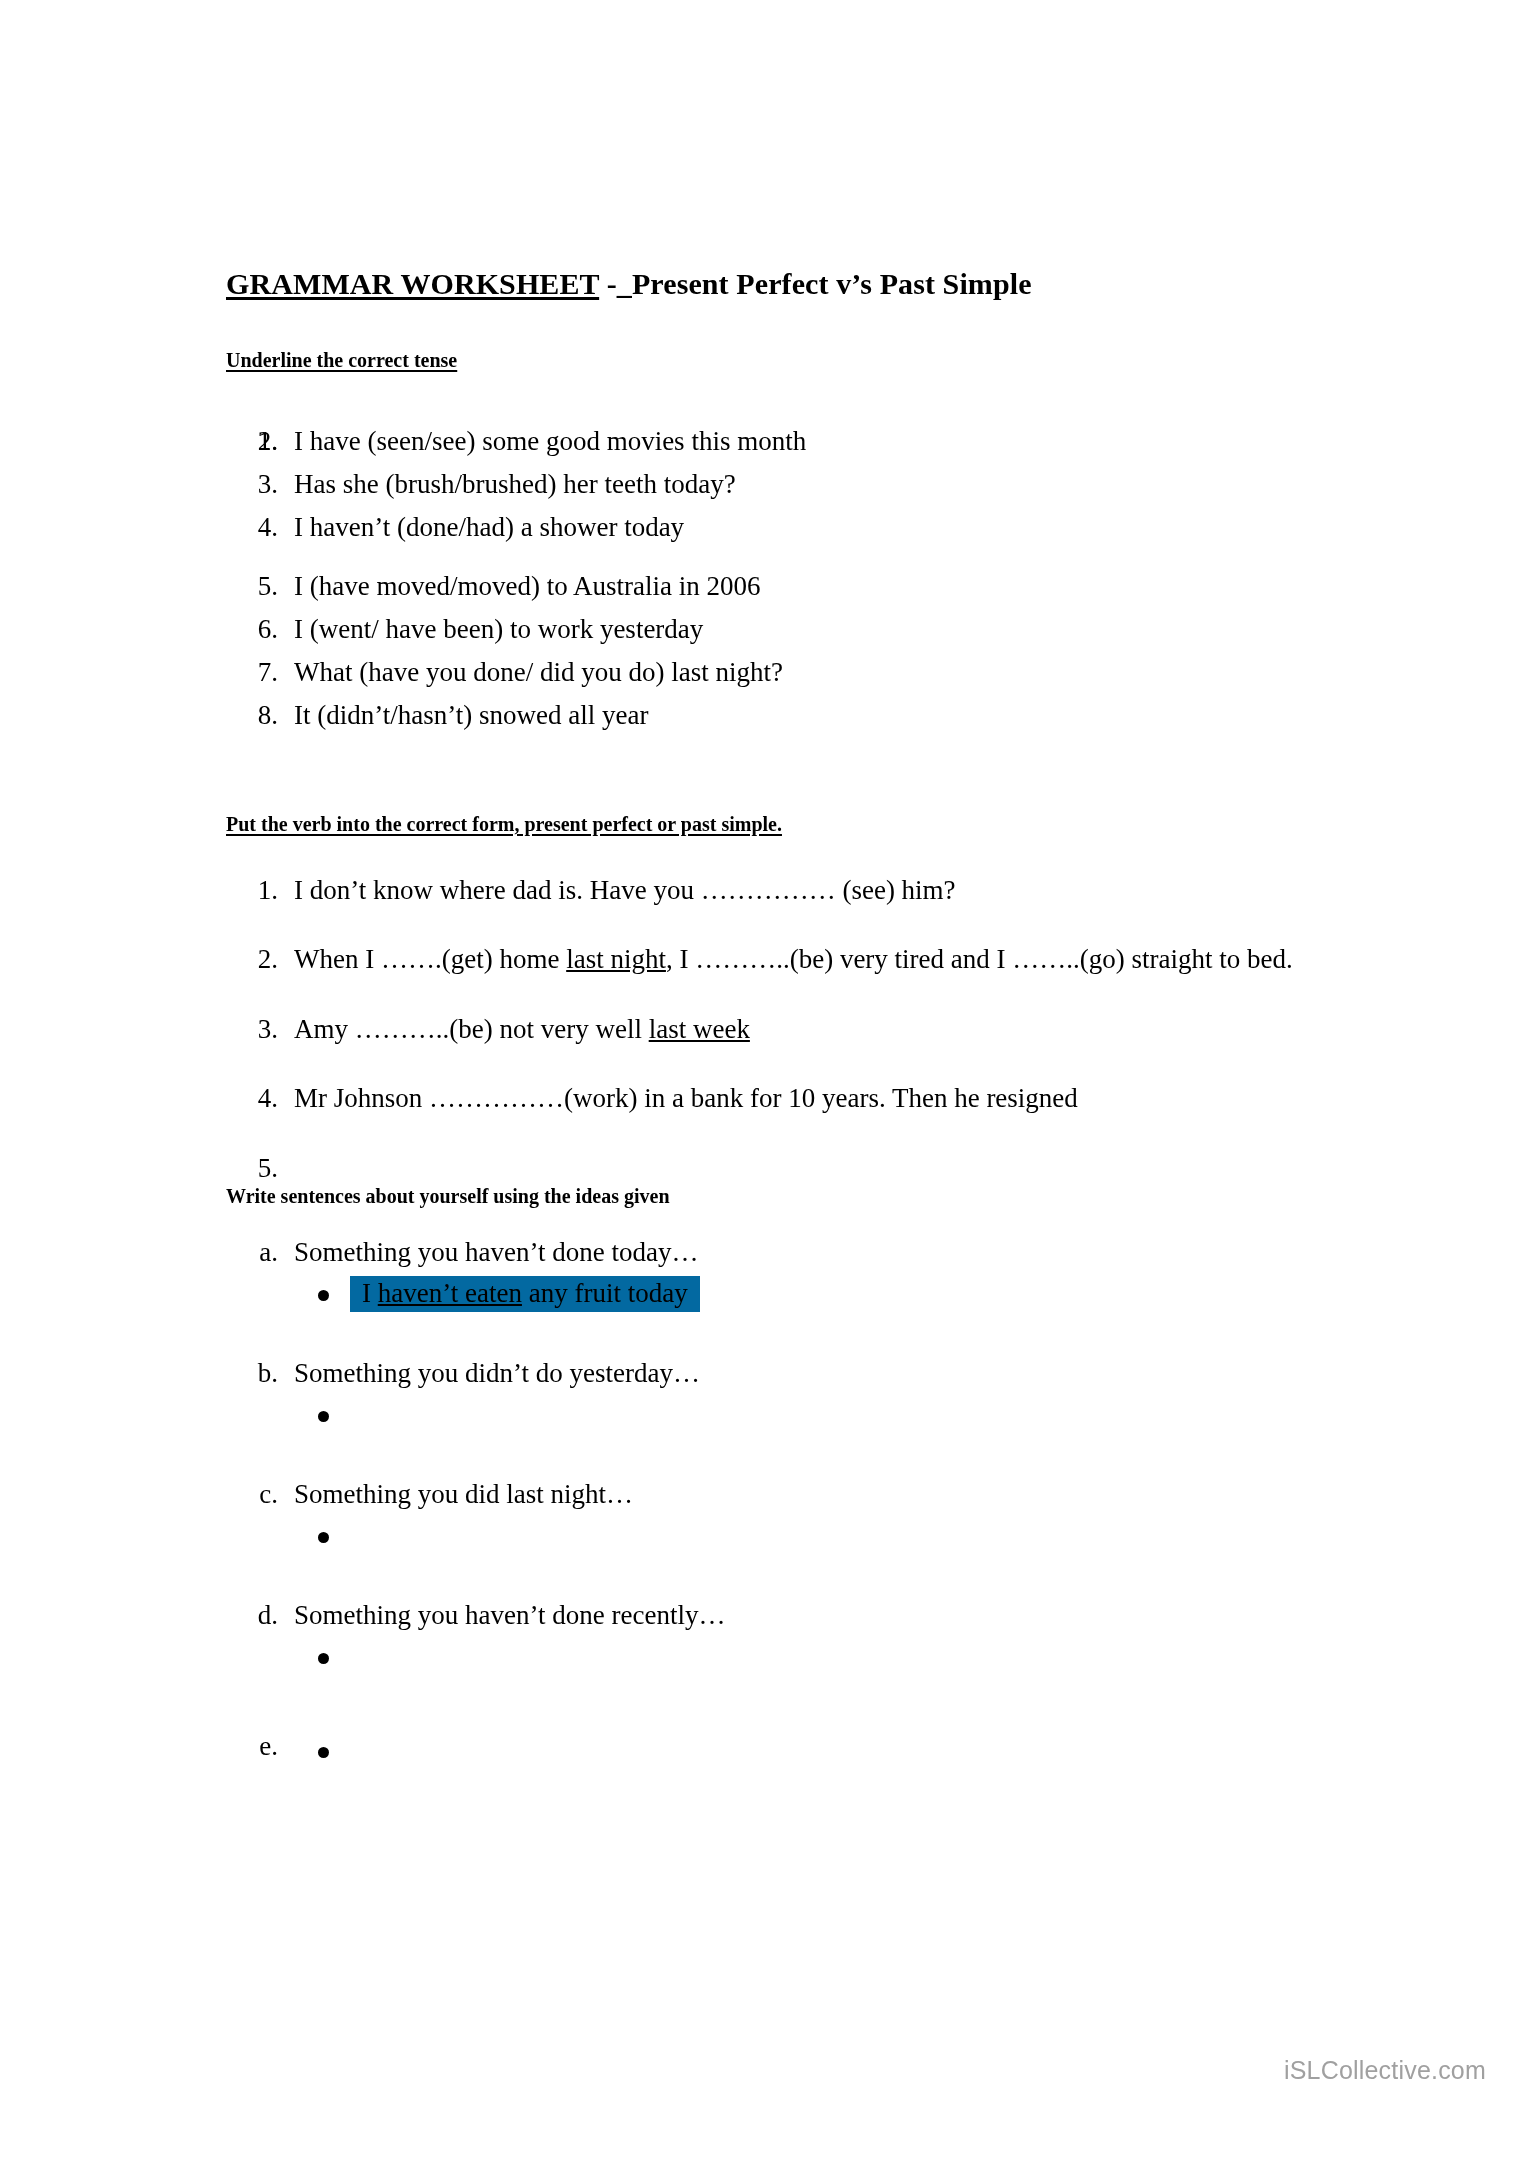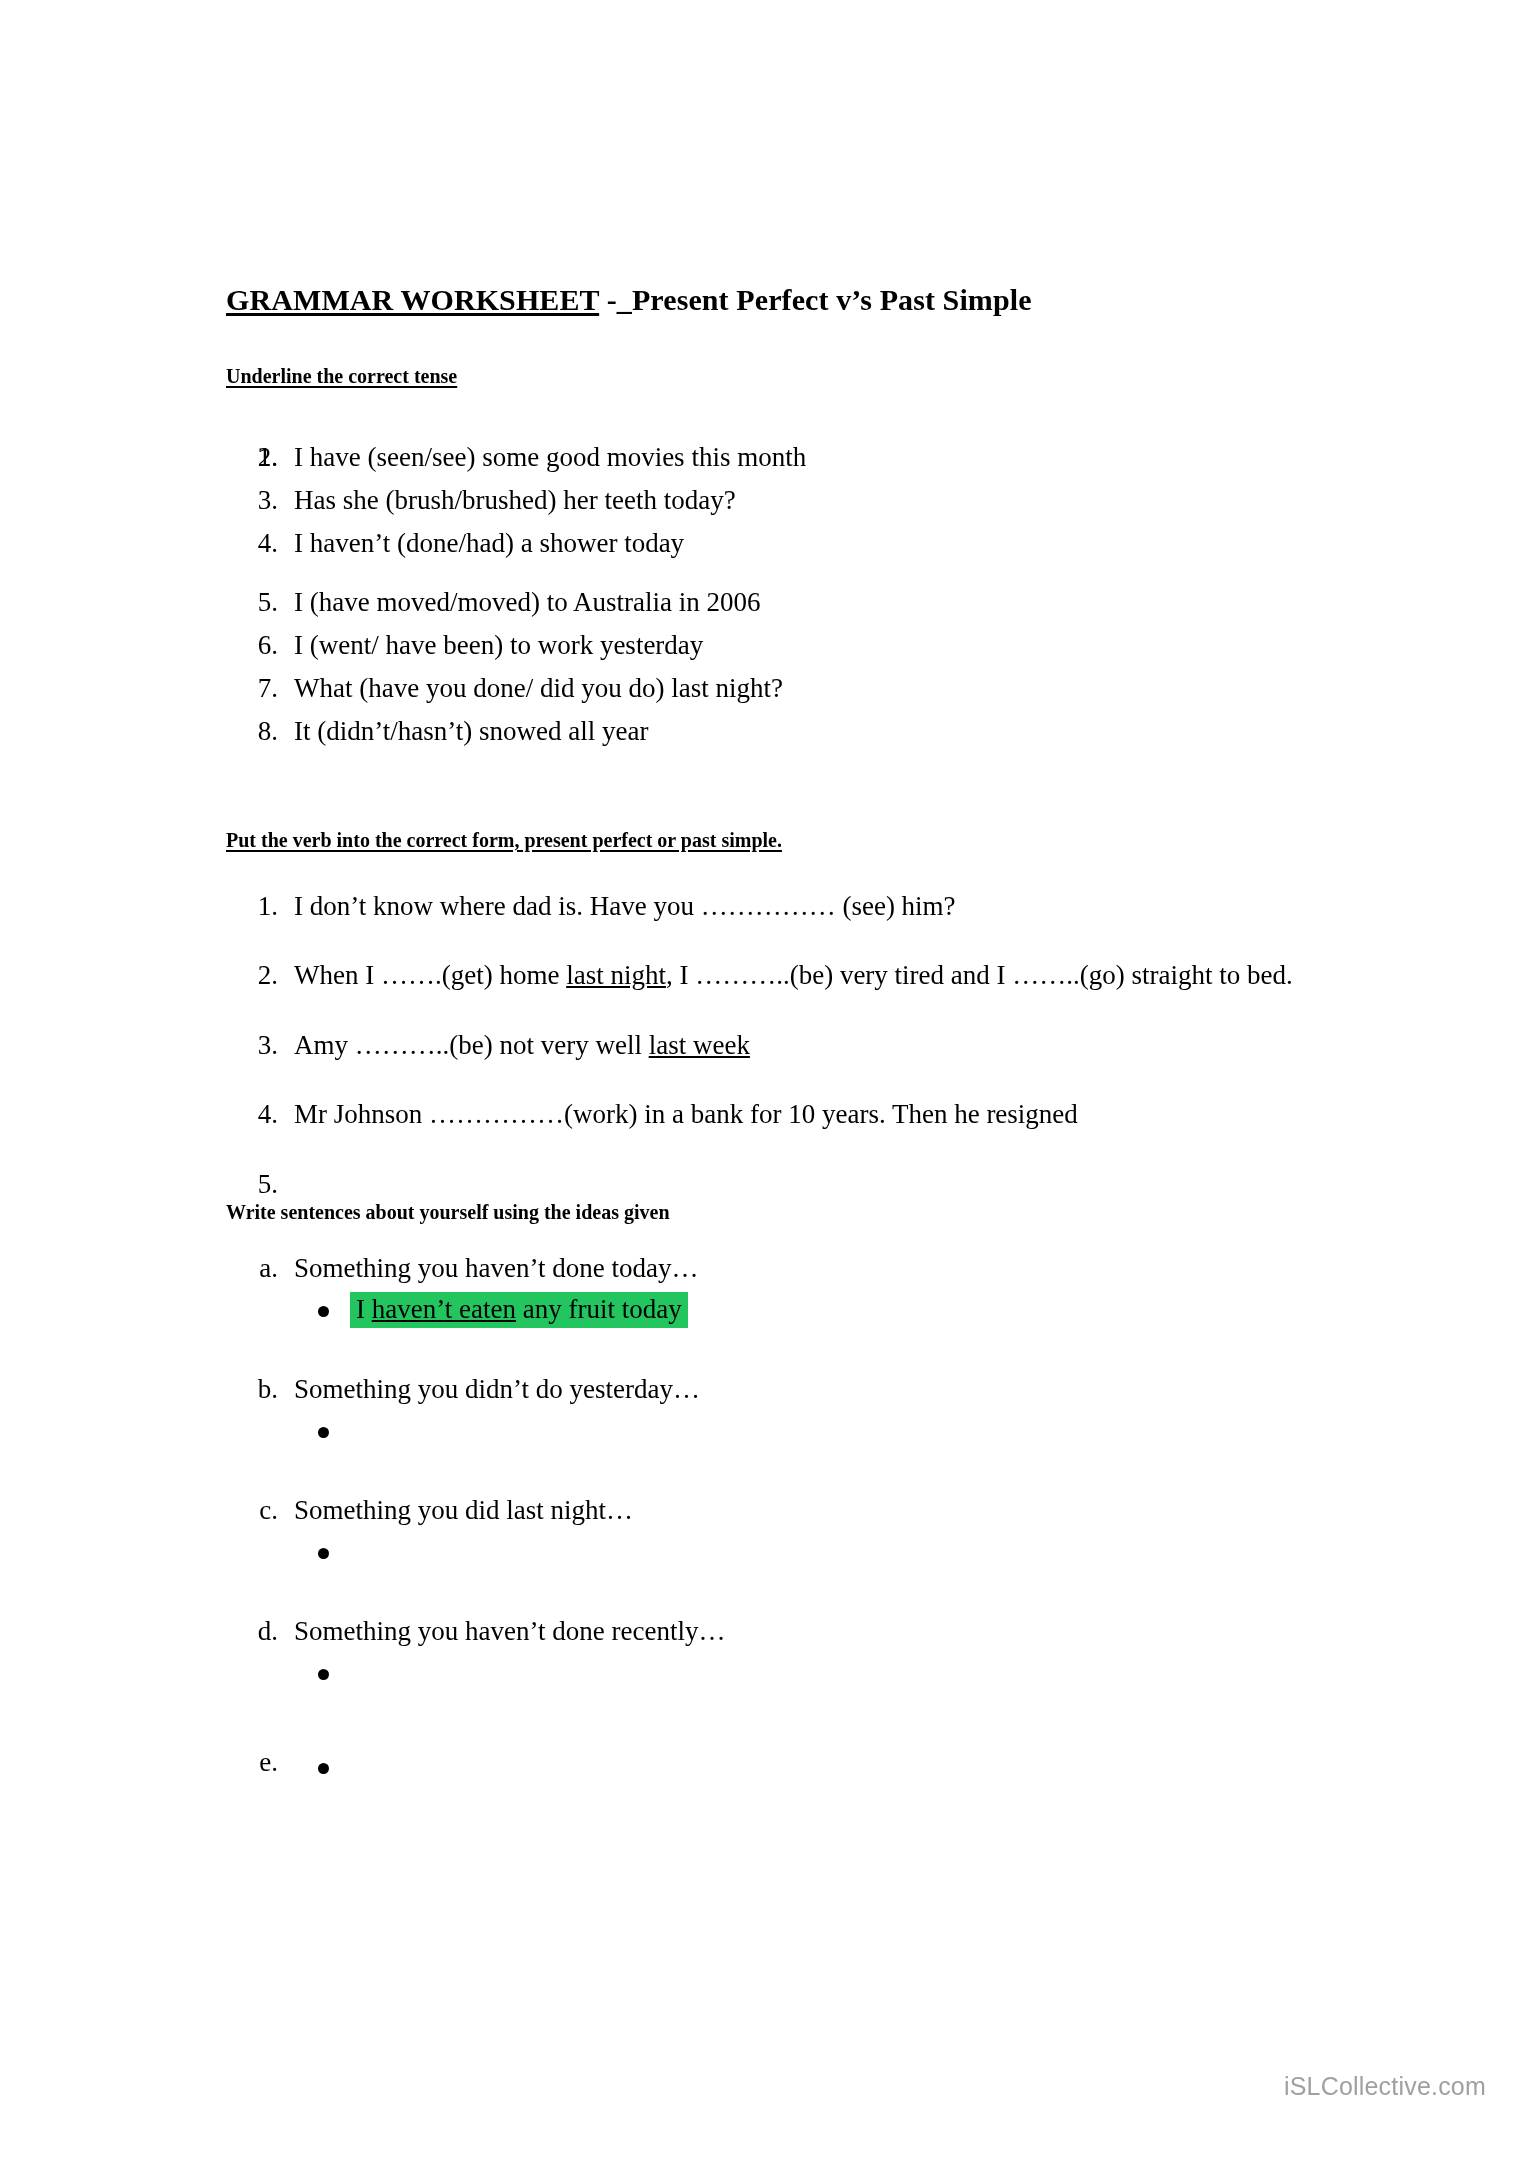--- a/index.html
+++ b/index.html
@@ -12,21 +12,21 @@
     height: 2167px;
     position: relative;
     font-family: "Liberation Serif", "DejaVu Serif", serif;
     color: #000000;
     overflow: hidden;
   }
 
   .page {
     position: absolute;
     left: 0;
-    top: 16px;
+    top: 0;
     width: 1532px;
     height: 2123px;
     background: #ffffff;
   }
 
   .content {
     position: absolute;
     left: 226px;
     top: 265px;
     width: 1070px;
@@ -136,22 +136,22 @@
     top: 14px;
     width: 11px;
     height: 11px;
     border-radius: 50%;
     background: #000;
   }
   .answer-text {
     display: inline-block;
     font-size: 27px;
     line-height: 1.25;
-    background: #22c55e;
-    padding: 1px 6px;
+    background: #0369a1;
+    padding: 1px 12px;
   }
   .answer-text .u-inline { text-decoration: underline; }
 
   .spacer-block { height: 30px; }
 
   
   .watermark {
     position: absolute;
     right: 46px;
     bottom: 38px;

